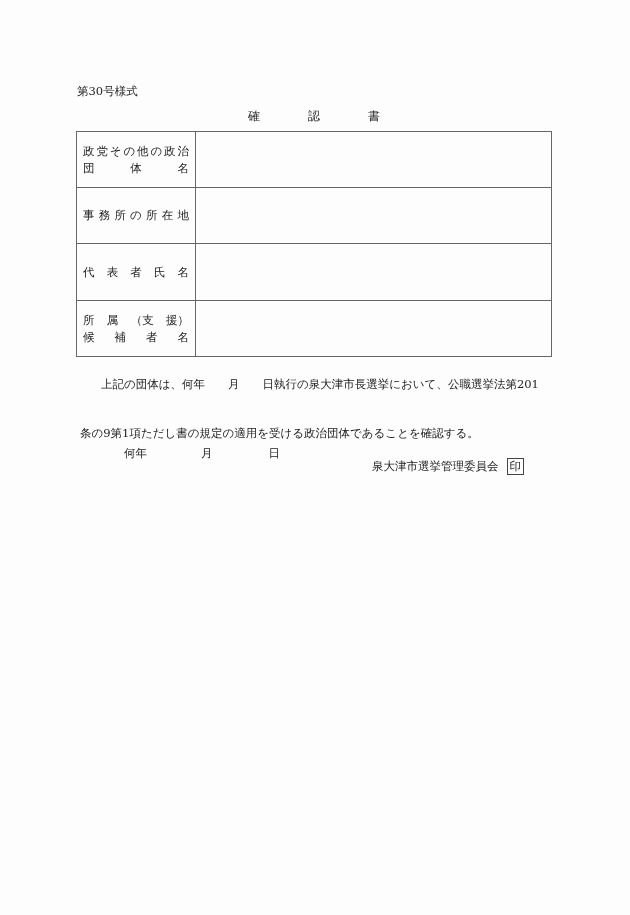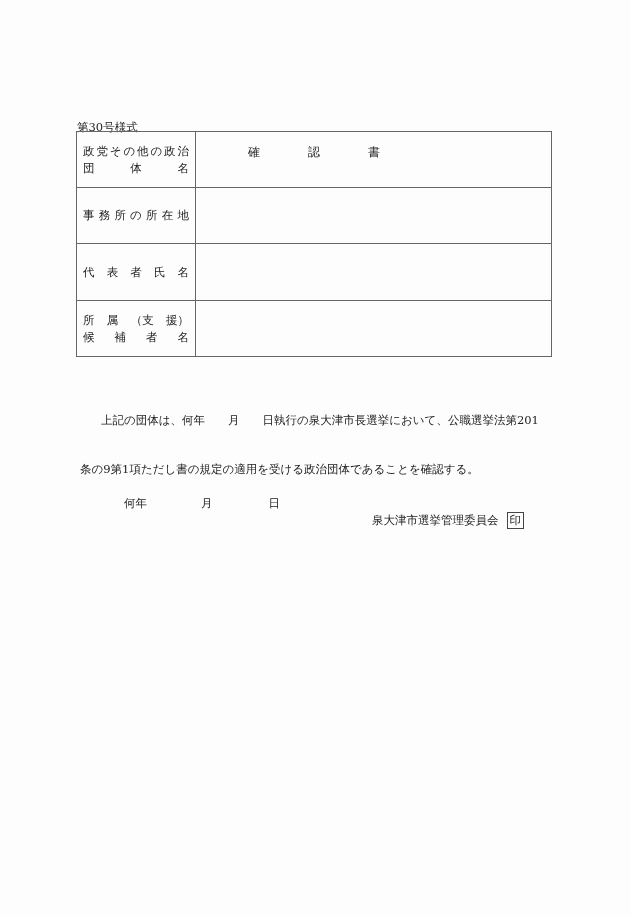--- a/index.html
+++ b/index.html
@@ -1,36 +1,36 @@
 <!DOCTYPE html>
 <html><head>
 <meta charset="utf-8">
 <style>
   html, body { margin: 0; padding: 0; }
   body {
     width: 630px; height: 915px; background: #fdfdfd; position: relative;
     font-family: "DejaVu Serif", "Liberation Serif", serif;
     color: #222; overflow: hidden;
   }
-  .abs { position: absolute; margin-top: 36px; }
+  .abs { position: absolute; }
   .form-no { left: 77px; top: 84px; font-size: 11.5px; }
   .title { left: 248px; top: 108px; font-size: 12px; display: flex; width: 132px; justify-content: space-between; }
   table.form {
     position: absolute; left: 76px; top: 131px; width: 476px;
     border-collapse: collapse; font-size: 11.5px;
   }
   table.form td { border: 1.2px solid #666; padding: 0; }
   table.form td.label { width: 106px; padding: 0 6px; height: 55px; vertical-align: middle; }
   .lbl-line { display: flex; justify-content: space-between; line-height: 17px; }
   .body-text { left: 80px; font-size: 11.5px; white-space: nowrap; }
   .line1 { top: 377px; left: 101px; }
   .line2 { top: 426px; }
-  .date { top: 460px; left: 124px; font-size: 11.5px; display: flex; gap: 16px; }
+  .date { top: 446px; left: 124px; font-size: 11.5px; display: flex; gap: 16px; }
   .date span { display: inline-block; }
-  .committee { top: 476px; left: 372px; font-size: 11.5px; display: flex; align-items: center; }
+  .committee { top: 458px; left: 372px; font-size: 11.5px; display: flex; align-items: center; }
   .seal { border: 1.2px solid #444; padding: 0 2px; margin-left: 8px; line-height: 15px; font-size: 11.5px; }
 </style>
 </head>
 <body>
 
 <div class="abs form-no">第30号様式</div>
 
 <div class="abs title">
   <span>確</span>
   <span>認</span>

